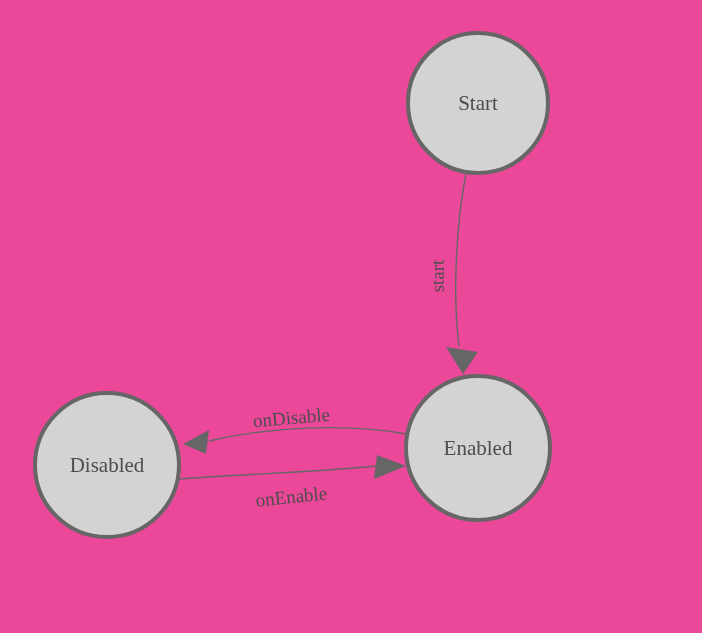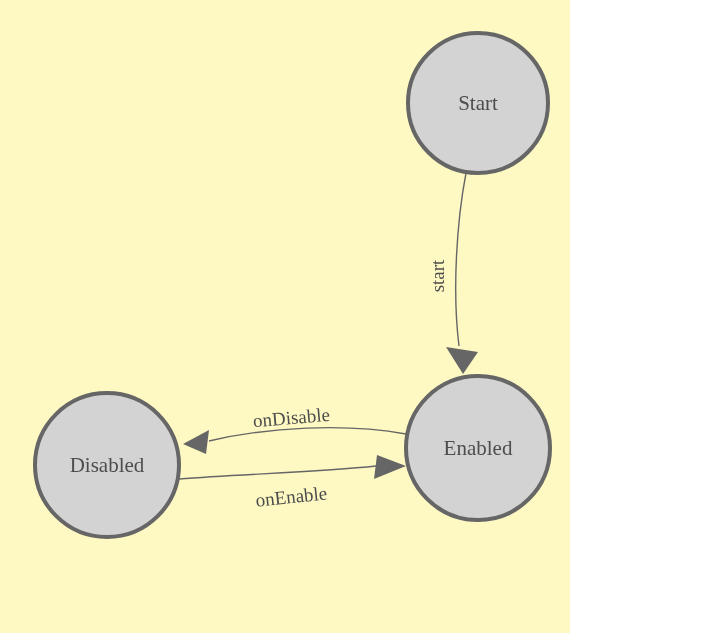--- a/index.html
+++ b/index.html
@@ -6,23 +6,23 @@
     margin: 0;
     padding: 0;
     background: #ffffff;
     width: 702px;
     height: 633px;
     overflow: hidden;
     font-family: "Liberation Serif", "DejaVu Serif", serif;
   }
   .canvas {
     position: relative;
-    width: 570px;
+    width: 702px;
     height: 633px;
-    background: #fef9c3;
+    background: #ec4899;
   }
   svg text {
     font-family: "Liberation Serif", "DejaVu Serif", serif;
   }
   .node-label {
     font-size: 21px;
   }
   .edge-label {
     font-size: 19px;
   }

